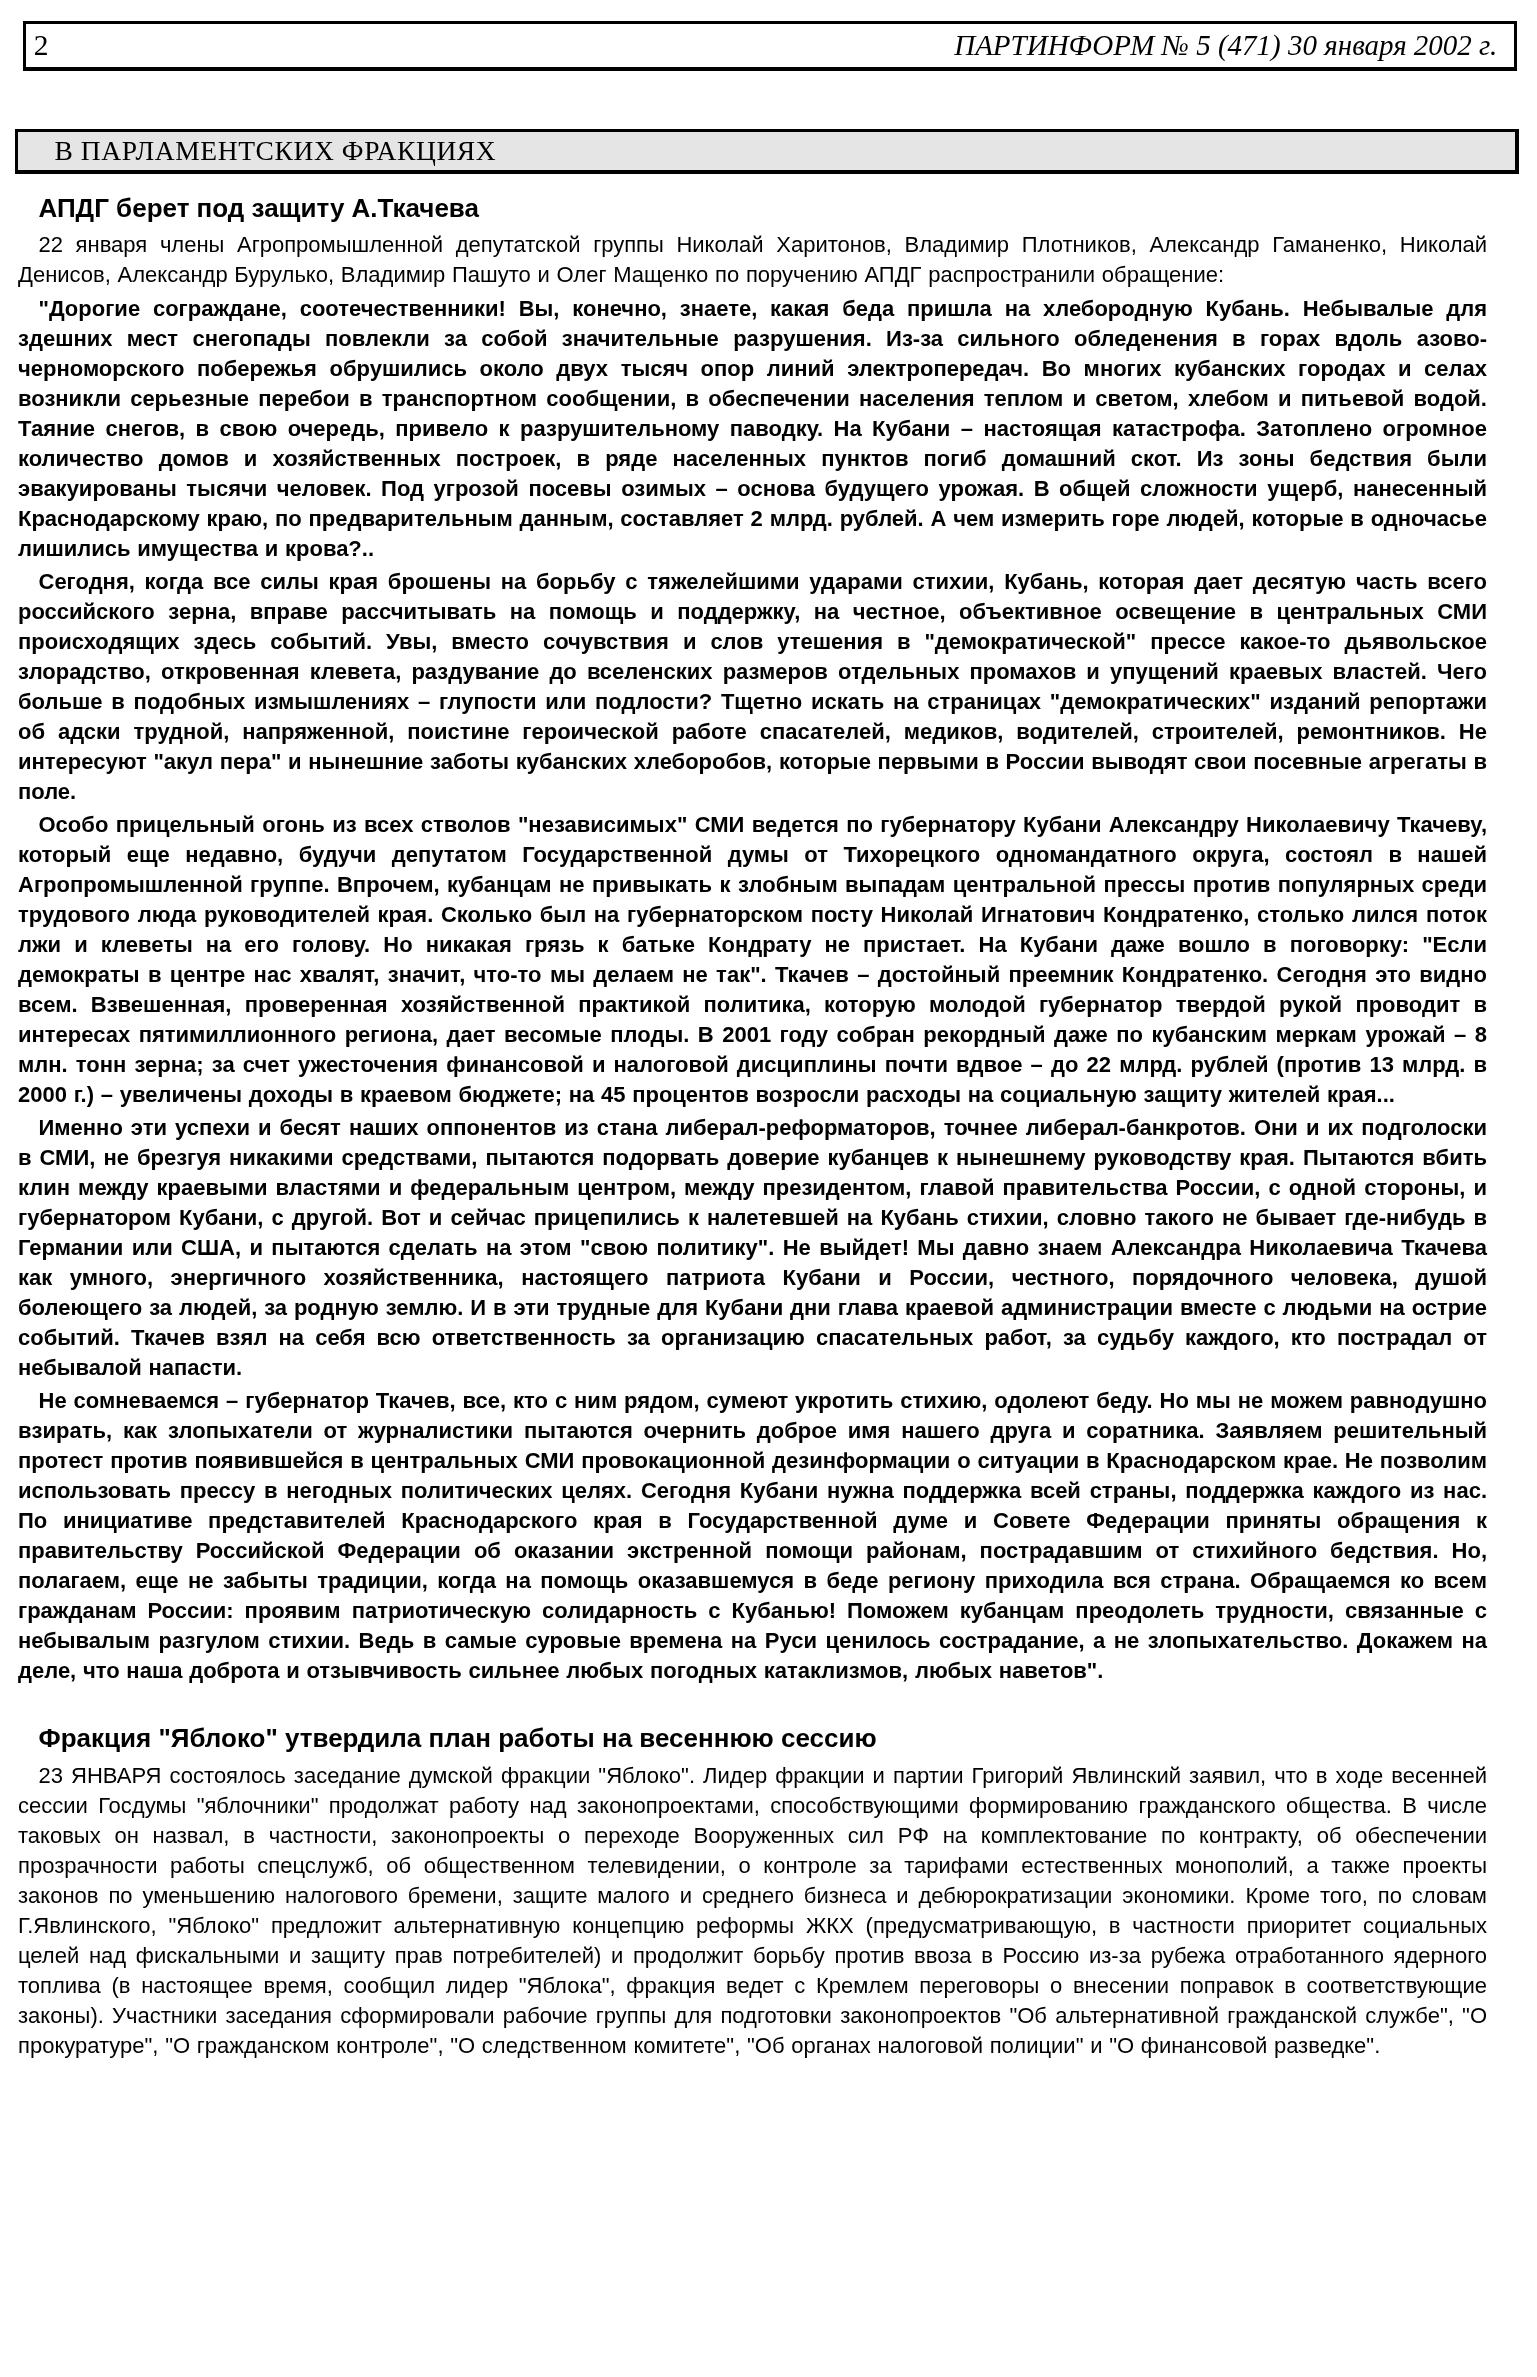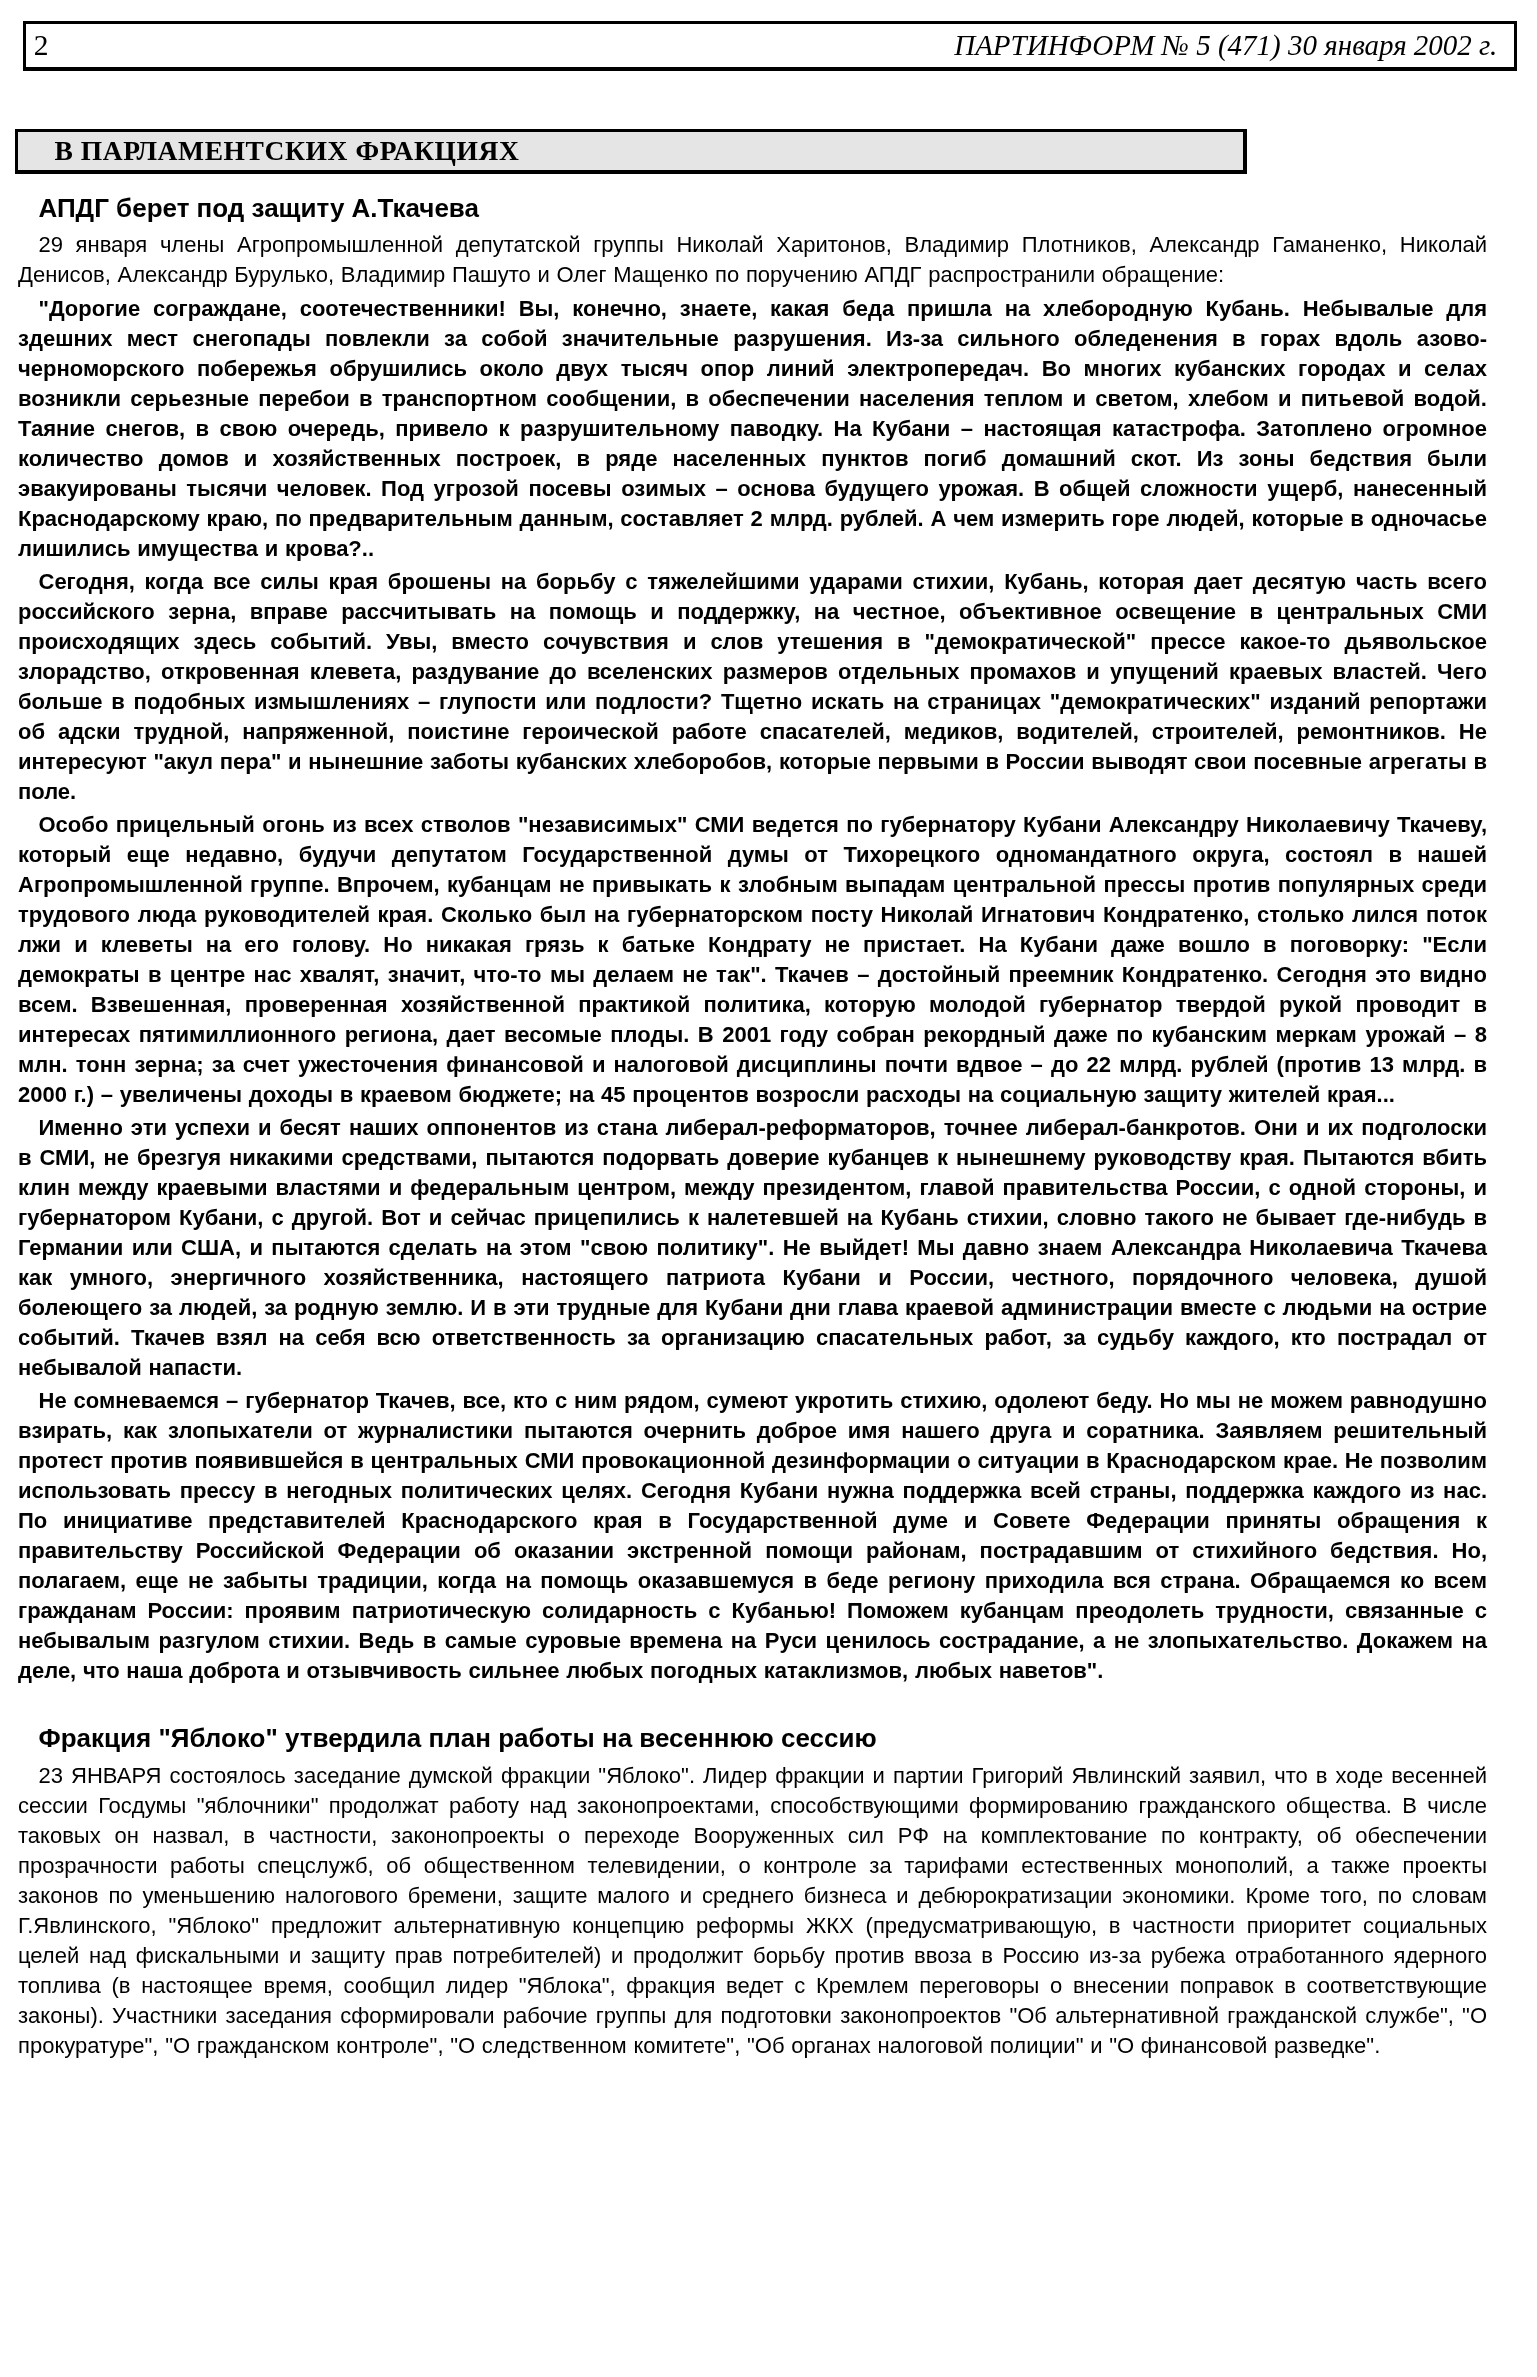--- a/index.html
+++ b/index.html
@@ -37,32 +37,32 @@
     font-style: italic;
     line-height: 1;
     white-space: nowrap;
   }
 
   
   .section-box {
     position: absolute;
     left: 15.4px;
     top: 129px;
-    width: 1232px;
+    width: 1504px;
     box-sizing: border-box;
     height: 45px;
     background: #e5e5e5;
     border: 3.2px solid #000;
     border-right-width: 4.5px;
     border-bottom-width: 4.5px;
     display: flex;
     align-items: center;
     padding-left: 36px;
     font-family: "Liberation Serif", serif;
-    font-weight: bold;
+    font-weight: normal;
     font-size: 27.5px;
     letter-spacing: 0.6px;
   }
 
   
   .content {
     position: absolute;
     left: 18px;
     top: 192px;
     width: 1469px;
@@ -99,21 +99,21 @@
     <span class="issue-title">ПАРТИНФОРМ № 5 (471) 30 января 2002 г.</span>
   </div>
 
   <div class="section-box">
     <span>В ПАРЛАМЕНТСКИХ ФРАКЦИЯХ</span>
   </div>
 
   <div class="content">
 
     <h2 class="article-title">АПДГ берет под защиту А.Ткачева</h2>
-    <p>29 января члены Агропромышленной депутатской группы Николай Харитонов, Владимир Плотников, Александр Гаманенко, Николай Денисов, Александр Бурулько, Владимир Пашуто и Олег Мащенко по поручению АПДГ распространили обращение:</p>
+    <p>22 января члены Агропромышленной депутатской группы Николай Харитонов, Владимир Плотников, Александр Гаманенко, Николай Денисов, Александр Бурулько, Владимир Пашуто и Олег Мащенко по поручению АПДГ распространили обращение:</p>
     <p class="bold">"Дорогие сограждане, соотечественники! Вы, конечно, знаете, какая беда пришла на хлебородную Кубань. Небывалые для здешних мест снегопады повлекли за собой значительные разрушения. Из-за сильного обледенения в горах вдоль азово-черноморского побережья обрушились около двух тысяч опор линий электропередач. Во многих кубанских городах и селах возникли серьезные перебои в транспортном сообщении, в обеспечении населения теплом и светом, хлебом и питьевой водой. Таяние снегов, в свою очередь, привело к разрушительному паводку. На Кубани – настоящая катастрофа. Затоплено огромное количество домов и хозяйственных построек, в ряде населенных пунктов погиб домашний скот. Из зоны бедствия были эвакуированы тысячи человек. Под угрозой посевы озимых – основа будущего урожая. В общей сложности ущерб, нанесенный Краснодарскому краю, по предварительным данным, составляет 2 млрд. рублей. А чем измерить горе людей, которые в одночасье лишились имущества и крова?..</p>
     <p class="bold">Сегодня, когда все силы края брошены на борьбу с тяжелейшими ударами стихии, Кубань, которая дает десятую часть всего российского зерна, вправе рассчитывать на помощь и поддержку, на честное, объективное освещение в центральных СМИ происходящих здесь событий. Увы, вместо сочувствия и слов утешения в "демократической" прессе какое-то дьявольское злорадство, откровенная клевета, раздувание до вселенских размеров отдельных промахов и упущений краевых властей. Чего больше в подобных измышлениях – глупости или подлости? Тщетно искать на страницах "демократических" изданий репортажи об адски трудной, напряженной, поистине героической работе спасателей, медиков, водителей, строителей, ремонтников. Не интересуют "акул пера" и нынешние заботы кубанских хлеборобов, которые первыми в России выводят свои посевные агрегаты в поле.</p>
     <p class="bold">Особо прицельный огонь из всех стволов "независимых" СМИ ведется по губернатору Кубани Александру Николаевичу Ткачеву, который еще недавно, будучи депутатом Государственной думы от Тихорецкого одномандатного округа, состоял в нашей Агропромышленной группе. Впрочем, кубанцам не привыкать к злобным выпадам центральной прессы против популярных среди трудового люда руководителей края. Сколько был на губернаторском посту Николай Игнатович Кондратенко, столько лился поток лжи и клеветы на его голову. Но никакая грязь к батьке Кондрату не пристает. На Кубани даже вошло в поговорку: "Если демократы в центре нас хвалят, значит, что-то мы делаем не так". Ткачев – достойный преемник Кондратенко. Сегодня это видно всем. Взвешенная, проверенная хозяйственной практикой политика, которую молодой губернатор твердой рукой проводит в интересах пятимиллионного региона, дает весомые плоды. В 2001 году собран рекордный даже по кубанским меркам урожай – 8 млн. тонн зерна; за счет ужесточения финансовой и налоговой дисциплины почти вдвое – до 22 млрд. рублей (против 13 млрд. в 2000 г.) – увеличены доходы в краевом бюджете; на 45 процентов возросли расходы на социальную защиту жителей края...</p>
     <p class="bold">Именно эти успехи и бесят наших оппонентов из стана либерал-реформаторов, точнее либерал-банкротов. Они и их подголоски в СМИ, не брезгуя никакими средствами, пытаются подорвать доверие кубанцев к нынешнему руководству края. Пытаются вбить клин между краевыми властями и федеральным центром, между президентом, главой правительства России, с одной стороны, и губернатором Кубани, с другой. Вот и сейчас прицепились к налетевшей на Кубань стихии, словно такого не бывает где-нибудь в Германии или США, и пытаются сделать на этом "свою политику". Не выйдет! Мы давно знаем Александра Николаевича Ткачева как умного, энергичного хозяйственника, настоящего патриота Кубани и России, честного, порядочного человека, душой болеющего за людей, за родную землю. И в эти трудные для Кубани дни глава краевой администрации вместе с людьми на острие событий. Ткачев взял на себя всю ответственность за организацию спасательных работ, за судьбу каждого, кто пострадал от небывалой напасти.</p>
     <p class="bold">Не сомневаемся – губернатор Ткачев, все, кто с ним рядом, сумеют укротить стихию, одолеют беду. Но мы не можем равнодушно взирать, как злопыхатели от журналистики пытаются очернить доброе имя нашего друга и соратника. Заявляем решительный протест против появившейся в центральных СМИ провокационной дезинформации о ситуации в Краснодарском крае. Не позволим использовать прессу в негодных политических целях. Сегодня Кубани нужна поддержка всей страны, поддержка каждого из нас. По инициативе представителей Краснодарского края в Государственной думе и Совете Федерации приняты обращения к правительству Российской Федерации об оказании экстренной помощи районам, пострадавшим от стихийного бедствия. Но, полагаем, еще не забыты традиции, когда на помощь оказавшемуся в беде региону приходила вся страна. Обращаемся ко всем гражданам России: проявим патриотическую солидарность с Кубанью! Поможем кубанцам преодолеть трудности, связанные с небывалым разгулом стихии. Ведь в самые суровые времена на Руси ценилось сострадание, а не злопыхательство. Докажем на деле, что наша доброта и отзывчивость сильнее любых погодных катаклизмов, любых наветов".</p>
 
     <h2 class="article-title second">Фракция "Яблоко" утвердила план работы на весеннюю сессию</h2>
     <p>23 ЯНВАРЯ состоялось заседание думской фракции "Яблоко". Лидер фракции и партии Григорий Явлинский заявил, что в ходе весенней сессии Госдумы "яблочники" продолжат работу над законопроектами, способствующими формированию гражданского общества. В числе таковых он назвал, в частности, законопроекты о переходе Вооруженных сил РФ на комплектование по контракту, об обеспечении прозрачности работы спецслужб, об общественном телевидении, о контроле за тарифами естественных монополий, а также проекты законов по уменьшению налогового бремени, защите малого и среднего бизнеса и дебюрократизации экономики. Кроме того, по словам Г.Явлинского, "Яблоко" предложит альтернативную концепцию реформы ЖКХ (предусматривающую, в частности приоритет социальных целей над фискальными и защиту прав потребителей) и продолжит борьбу против ввоза в Россию из-за рубежа отработанного ядерного топлива (в настоящее время, сообщил лидер "Яблока", фракция ведет с Кремлем переговоры о внесении поправок в соответствующие законы). Участники заседания сформировали рабочие группы для подготовки законопроектов "Об альтернативной гражданской службе", "О прокуратуре", "О гражданском контроле", "О следственном комитете", "Об органах налоговой полиции" и "О финансовой разведке".</p>
 
   </div>

